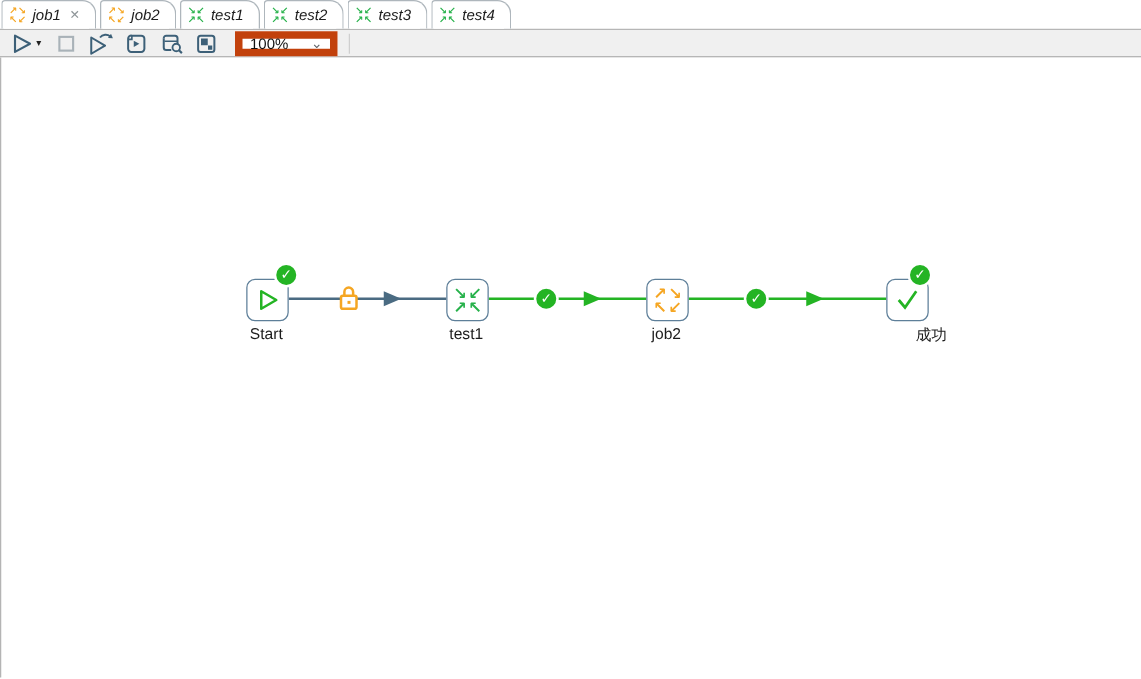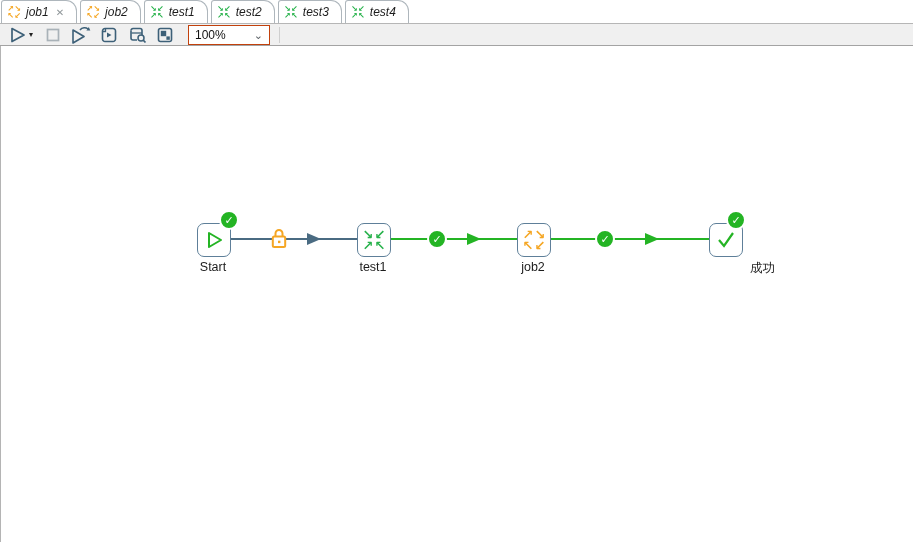--- a/index.html
+++ b/index.html
@@ -25,21 +25,21 @@
   .argrid.big  { grid-template-columns:12px 12px; grid-template-rows:11px 11px;
                  font-size:13px; line-height:11px; }
 
   
   .toolbar { height:22px; background:#f0f0f0; border-bottom:1px solid #a3a3a3;
              display:flex; align-items:center; padding-left:4px; gap:2px; }
   .tbtn { width:26px; height:20px; background:transparent; border:none;
           display:flex; align-items:center; justify-content:center; gap:2px; }
   .tbtn.run { width:34px; }
   .caret { font-size:8px; color:#222; line-height:8px; }
-  .zoomcombo { width:82px; height:20px; background:#fff; border:1px solid #c2410c;
+  .zoomcombo { width:82px; height:20px; background:#fff; border:6px solid #c2410c;
                display:flex; align-items:center; justify-content:space-between;
                padding:0 6px; margin-left:8px; font-size:12px; color:#111; }
   .zoomcombo .chev { color:#5c6166; font-size:11px; line-height:10px; }
   .vsep { width:1px; height:16px; background:#cfcfcf; margin-left:7px; }
 
   
   .canvas { position:relative; width:913px; height:496px; background:#ffffff;
             border-left:1px solid #b4b4b4; }
   .hopline { position:absolute; height:2px; }
   .hop-dark { background:#4a6b82; }
@@ -207,21 +207,21 @@
     </div>
     <div class="node" style="left:708px; top:177px;">
       <svg width="24" height="24" viewBox="0 0 24 24" fill="none">
         <polyline points="5,12 10,18 19,5" stroke="#24b424" stroke-width="2.2" fill="none"></polyline>
       </svg>
     </div>
 
     <div class="nodelabel" style="left:162px; top:214px;text-align:center;">Start</div>
     <div class="nodelabel" style="left:322px; top:214px;">test1</div>
     <div class="nodelabel" style="left:482px; top:214px;">job2</div>
-    <div class="nodelabel" style="left:674px; top:214px;text-align:right;">成功</div>
+    <div class="nodelabel" style="left:694px; top:214px;">成功</div>
 
     <div class="badge" style="left:218px; top:164px;">
         <span>✓</span>
       </div>
     <div class="badge" style="left:426px; top:183px;">
         <span>✓</span>
       </div>
     <div class="badge" style="left:594px; top:183px;">
         <span>✓</span>
       </div>

